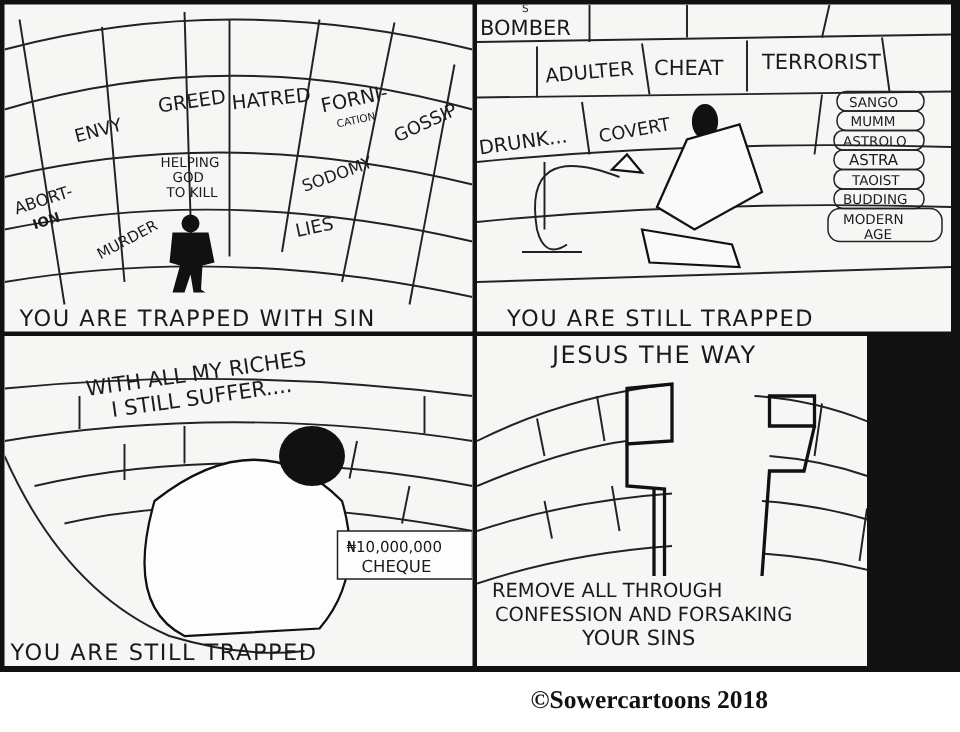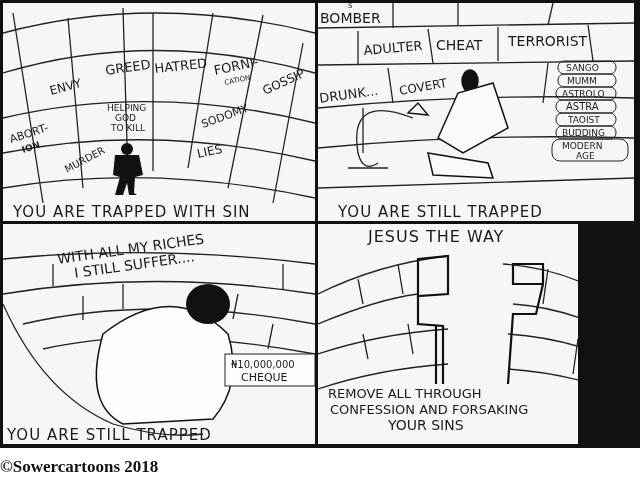--- a/index.html
+++ b/index.html
@@ -7,21 +7,21 @@
   .frame { position: absolute; left: 0; top: 0; width: 640px; height: 448px; background: #111; }
   .panel { position: absolute; background: #f6f7f5; overflow: hidden; }
   .p1 { left: 3px; top: 3px; width: 312px; height: 218px; }
   .p2 { left: 318px; top: 3px; width: 316px; height: 218px; }
   .p3 { left: 3px; top: 224px; width: 312px; height: 220px; }
   .p4 { left: 318px; top: 224px; width: 260px; height: 220px; }
   .panel svg { position: absolute; left: 0; top: 0; }
   .hand { font-family: "DejaVu Sans", sans-serif; fill: #1a1a1a; }
   .caption {
     position: absolute; left: 0; top: 452px; width: 512px; height: 30px;
-    text-align: left; font-family: "Liberation Serif", serif; font-weight: bold;
+    text-align: right; font-family: "Liberation Serif", serif; font-weight: bold;
     font-size: 17px; color: #111; line-height: 30px;
   }
 </style>
 </head>
 <body>
 
 <div class="frame">
 
   <div class="panel p1">
     <svg width="312" height="218" viewBox="0 0 312 218">

